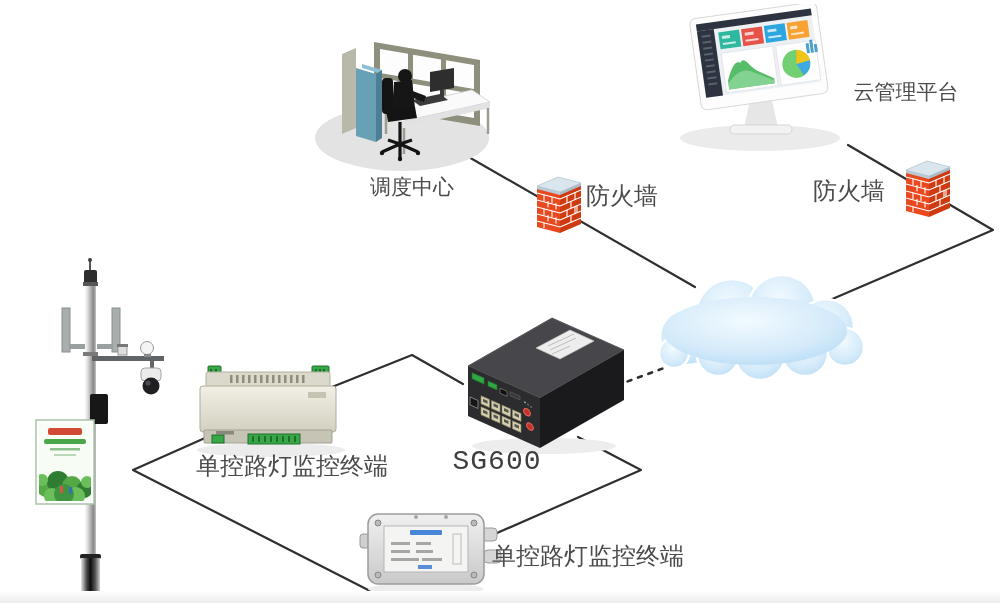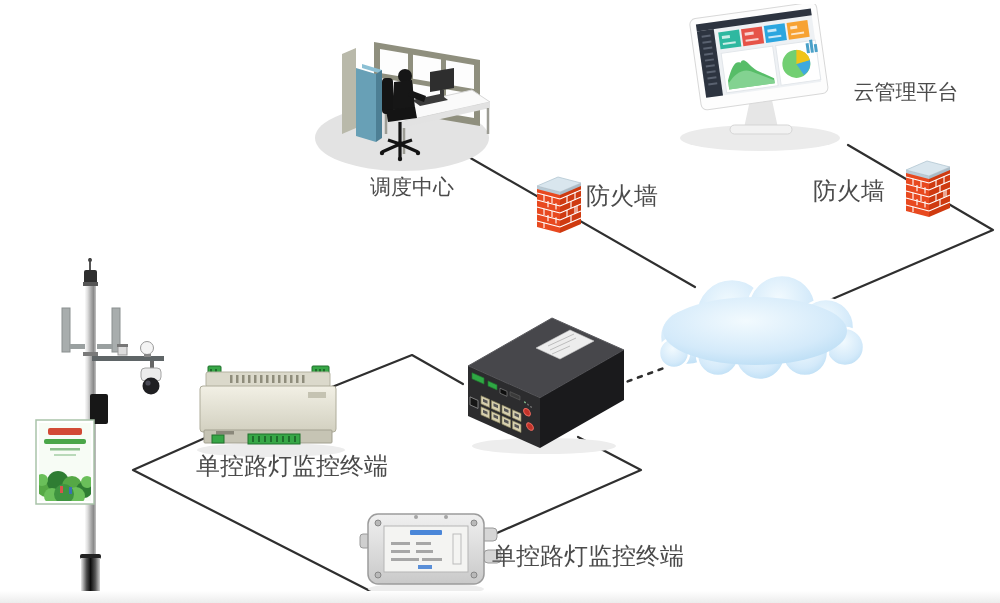--- a/index.html
+++ b/index.html
@@ -214,20 +214,21 @@
             <rect x="36" y="26" width="4.5" height="3"></rect>
             <rect x="46.5" y="26" width="4.5" height="3"></rect>
           <rect x="15" y="37" width="4.5" height="3"></rect>
             <rect x="25.5" y="37" width="4.5" height="3"></rect>
             <rect x="36" y="37" width="4.5" height="3"></rect>
             <rect x="46.5" y="37" width="4.5" height="3"></rect>
         </g>
       </g>
     </svg>
   </div>
+  <span class="lbl lbl-model" style="left:497px;top:461px">SG600</span>
 
   <div class="node" style="left:186px;top:360px">
     <svg width="170" height="100" viewBox="0 0 170 100">
       <defs>
         <linearGradient id="beige" x1="0" y1="0" x2="0" y2="1">
           <stop offset="0%" stop-color="#f2f0e5"></stop>
             <stop offset="100%" stop-color="#d2d0c0"></stop>
         </linearGradient>
       </defs>
       <ellipse cx="85" cy="90" rx="74" ry="7" fill="#ececec"></ellipse>

